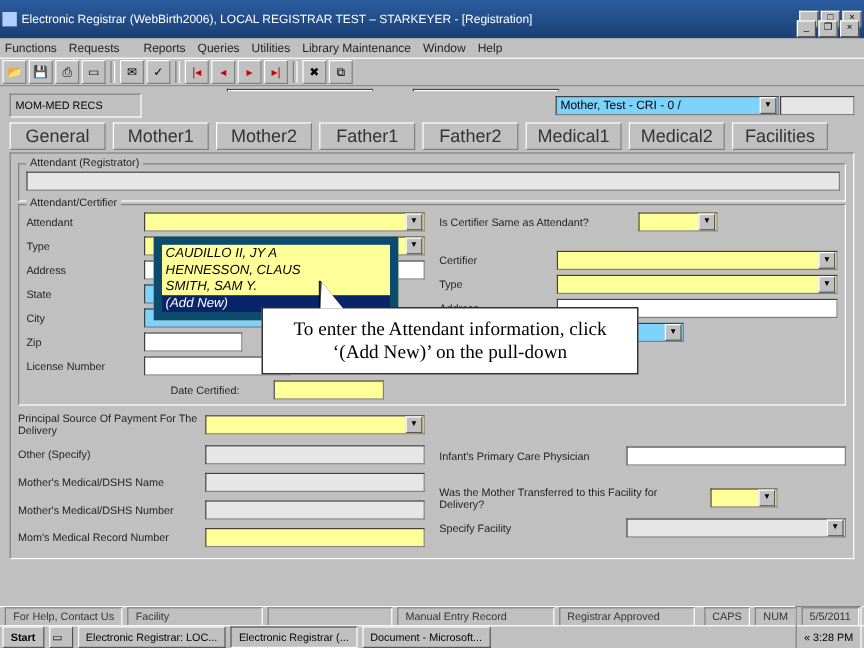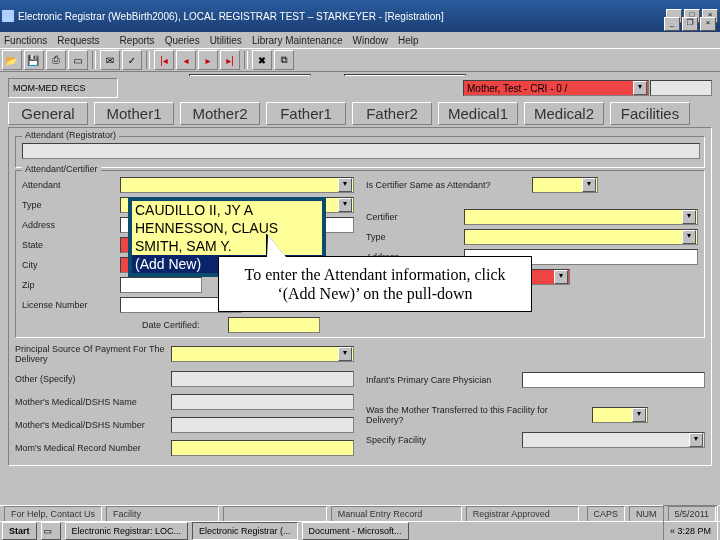--- a/index.html
+++ b/index.html
@@ -10,38 +10,38 @@
   .win-btns{margin-left:auto;display:flex;}
   .win-btn{width:14px;height:12px;margin-left:2px;background:#c0c0c0;border:1px solid #fff;border-right-color:#555;border-bottom-color:#555;font-size:8px;line-height:10px;text-align:center;color:#000;}
   .menu-bar{height:16px;background:#c0c0c0;display:flex;align-items:center;padding:0 4px;gap:10px;color:#222;font-size:10px;}
   .mdi-btns{position:absolute;right:4px;top:17px;display:flex;}
   .mdi-btns .win-btn{width:14px;height:12px;}
   .toolbar{height:22px;background:#c0c0c0;border-top:1px solid #fff;border-bottom:1px solid #808080;display:flex;align-items:center;padding:0 2px;gap:2px;}
   .tb-btn{width:18px;height:18px;border:1px solid #fff;border-right-color:#808080;border-bottom-color:#808080;background:#c0c0c0;display:flex;align-items:center;justify-content:center;font-size:10px;}
   .tb-sep{width:2px;height:18px;border-left:1px solid #808080;border-right:1px solid #fff;margin:0 2px;}
   .sfn-bar{height:20px;background:#c0c0c0;display:flex;align-items:center;gap:6px;padding:0 160px;font-size:10px;}
   .txt{background:#fff;border:1px solid #808080;border-top-color:#404040;border-left-color:#404040;height:14px;}
-  .dd{background:#ef4444;border:1px solid #808080;border-top-color:#404040;border-left-color:#404040;height:14px;display:flex;align-items:center;justify-content:space-between;padding:0 1px 0 3px;}
+  .dd{background:#7dd3fc;border:1px solid #808080;border-top-color:#404040;border-left-color:#404040;height:14px;display:flex;align-items:center;justify-content:space-between;padding:0 1px 0 3px;}
   .dd .arrow{width:12px;height:12px;background:#c0c0c0;border:1px solid #fff;border-right-color:#555;border-bottom-color:#555;font-size:8px;line-height:10px;text-align:center;}
   .client{position:absolute;left:0;right:0;top:76px;bottom:34px;background:#c0c0c0;padding:2px 8px 4px 8px;box-sizing:border-box;}
   .row-top{display:flex;align-items:center;gap:1px;margin-bottom:4px;}
   .gb-sm{background:#c0c0c0;border:1px solid #808080;border-right-color:#fff;border-bottom-color:#fff;padding:2px 4px;font-size:9px;height:14px;display:flex;align-items:center;}
   .tabs{display:flex;gap:6px;margin:2px 0;}
   .tab{background:#c0c0c0;border:1px solid #fff;border-bottom-color:#808080;border-right-color:#808080;padding:2px 6px;font-size:15px;color:#333;min-width:66px;text-align:center;}
   .panel{border:1px solid #808080;border-right-color:#fff;border-bottom-color:#fff;padding:6px;position:relative;}
   .gb{border:1px solid #808080;border-right-color:#fff;border-bottom-color:#fff;margin-top:2px;padding:6px 6px 4px 6px;position:relative;}
   .gb-title{position:absolute;top:-7px;left:6px;background:#c0c0c0;padding:0 3px;color:#222;font-size:9px;}
   .two-col{display:flex;gap:12px;}
   .col{flex:1;display:flex;flex-direction:column;gap:4px;}
   .fld-row{display:flex;align-items:center;gap:6px;}
   .lbl{width:92px;font-size:9px;color:#222;}
   .field{flex:1;}
   .yellow{background:#ffff99;}
   .ro{background:#e6e6e6;}
-  .dd-list{position:absolute;left:106px;top:20px;width:190px;border:4px solid #0c4a6e;background:#ffff99;z-index:5;font-size:14px;}
+  .dd-list{position:absolute;left:106px;top:20px;width:190px;border:7px solid #0c4a6e;background:#ffff99;z-index:5;font-size:11px;font-style:italic;}
   .dd-list .item{padding:1px 3px;white-space:nowrap;overflow:hidden;}
   .dd-list .sel{background:#0a246a;color:#fff;}
   .lower{margin-top:6px;}
   .lower .fld-row{margin-bottom:3px;}
   .lower .lbl{width:150px;}
   .callout{position:absolute;left:218px;top:256px;width:300px;background:#fff;border:1px solid #000;padding:8px 6px;font-family:Times New Roman,serif;font-size:16px;line-height:19px;text-align:center;z-index:20;}
   .callout:before{content:"";position:absolute;left:48px;top:-22px;border-left:1px solid #000;border-right:18px solid transparent;border-bottom:22px solid #fff;width:0;height:0;filter:drop-shadow(-1px -1px 0 #000);}
   .status{position:absolute;left:0;right:0;bottom:18px;height:16px;background:#c0c0c0;border-top:1px solid #fff;display:flex;align-items:center;gap:4px;padding:0 4px;font-size:9px;color:#333;}
   .status .cell{border:1px solid #808080;border-right-color:#fff;border-bottom-color:#fff;padding:1px 6px;height:12px;display:flex;align-items:center;white-space:nowrap;}
   .taskbar{position:absolute;left:0;right:0;bottom:0;height:18px;background:#c0c0c0;border-top:1px solid #fff;display:flex;align-items:center;gap:4px;padding:0 2px;font-size:9px;}

